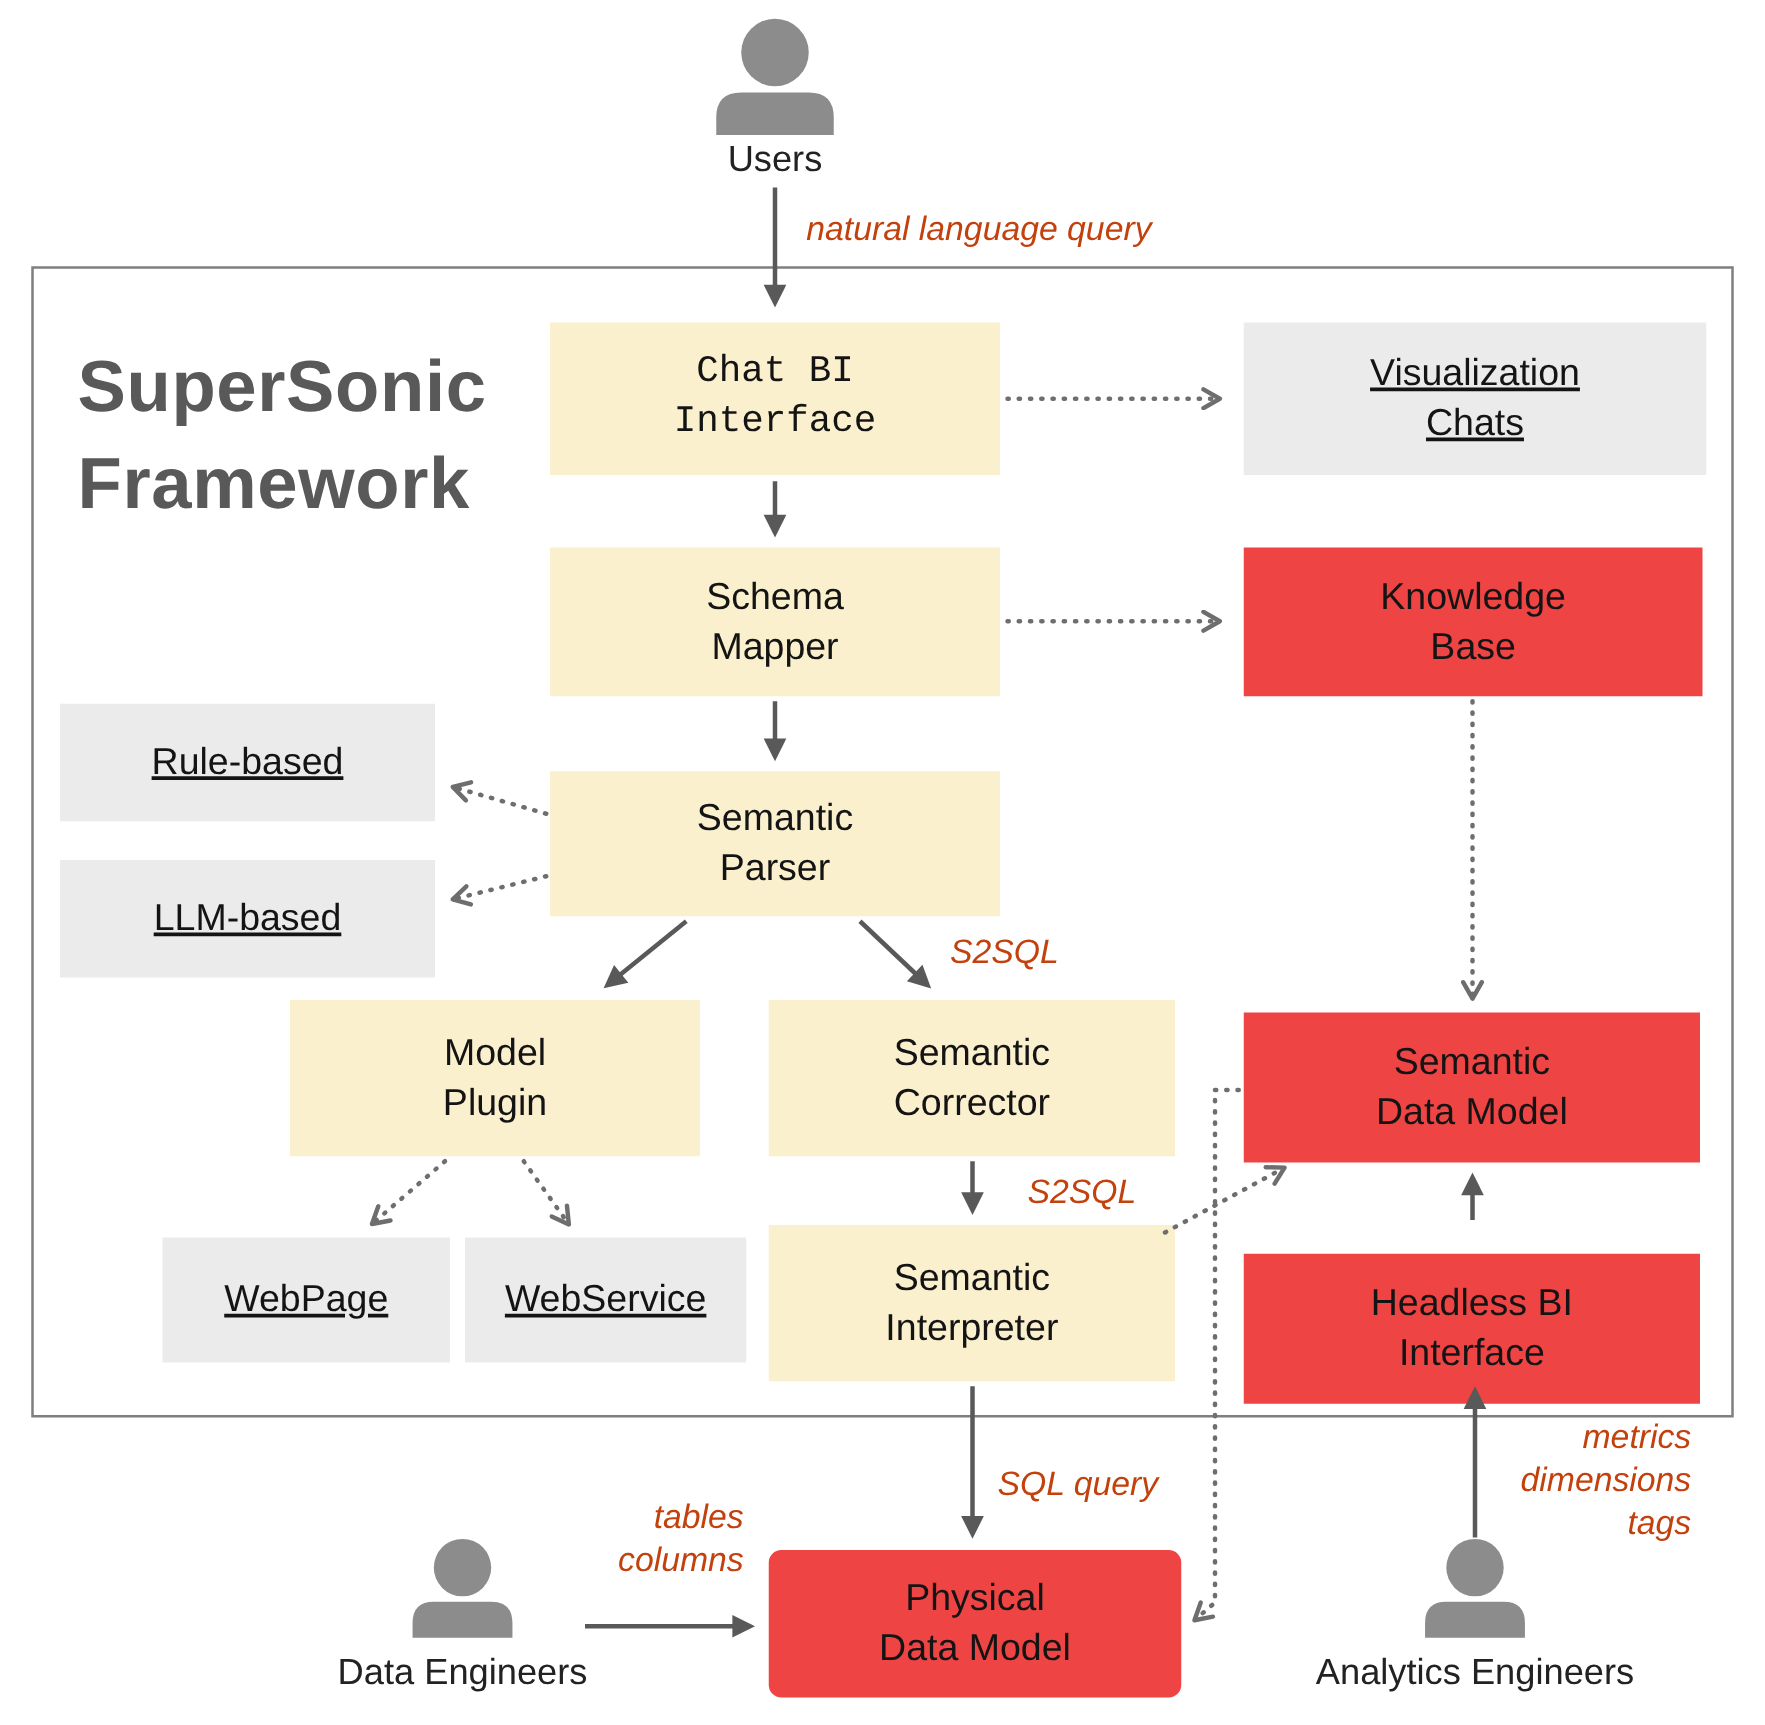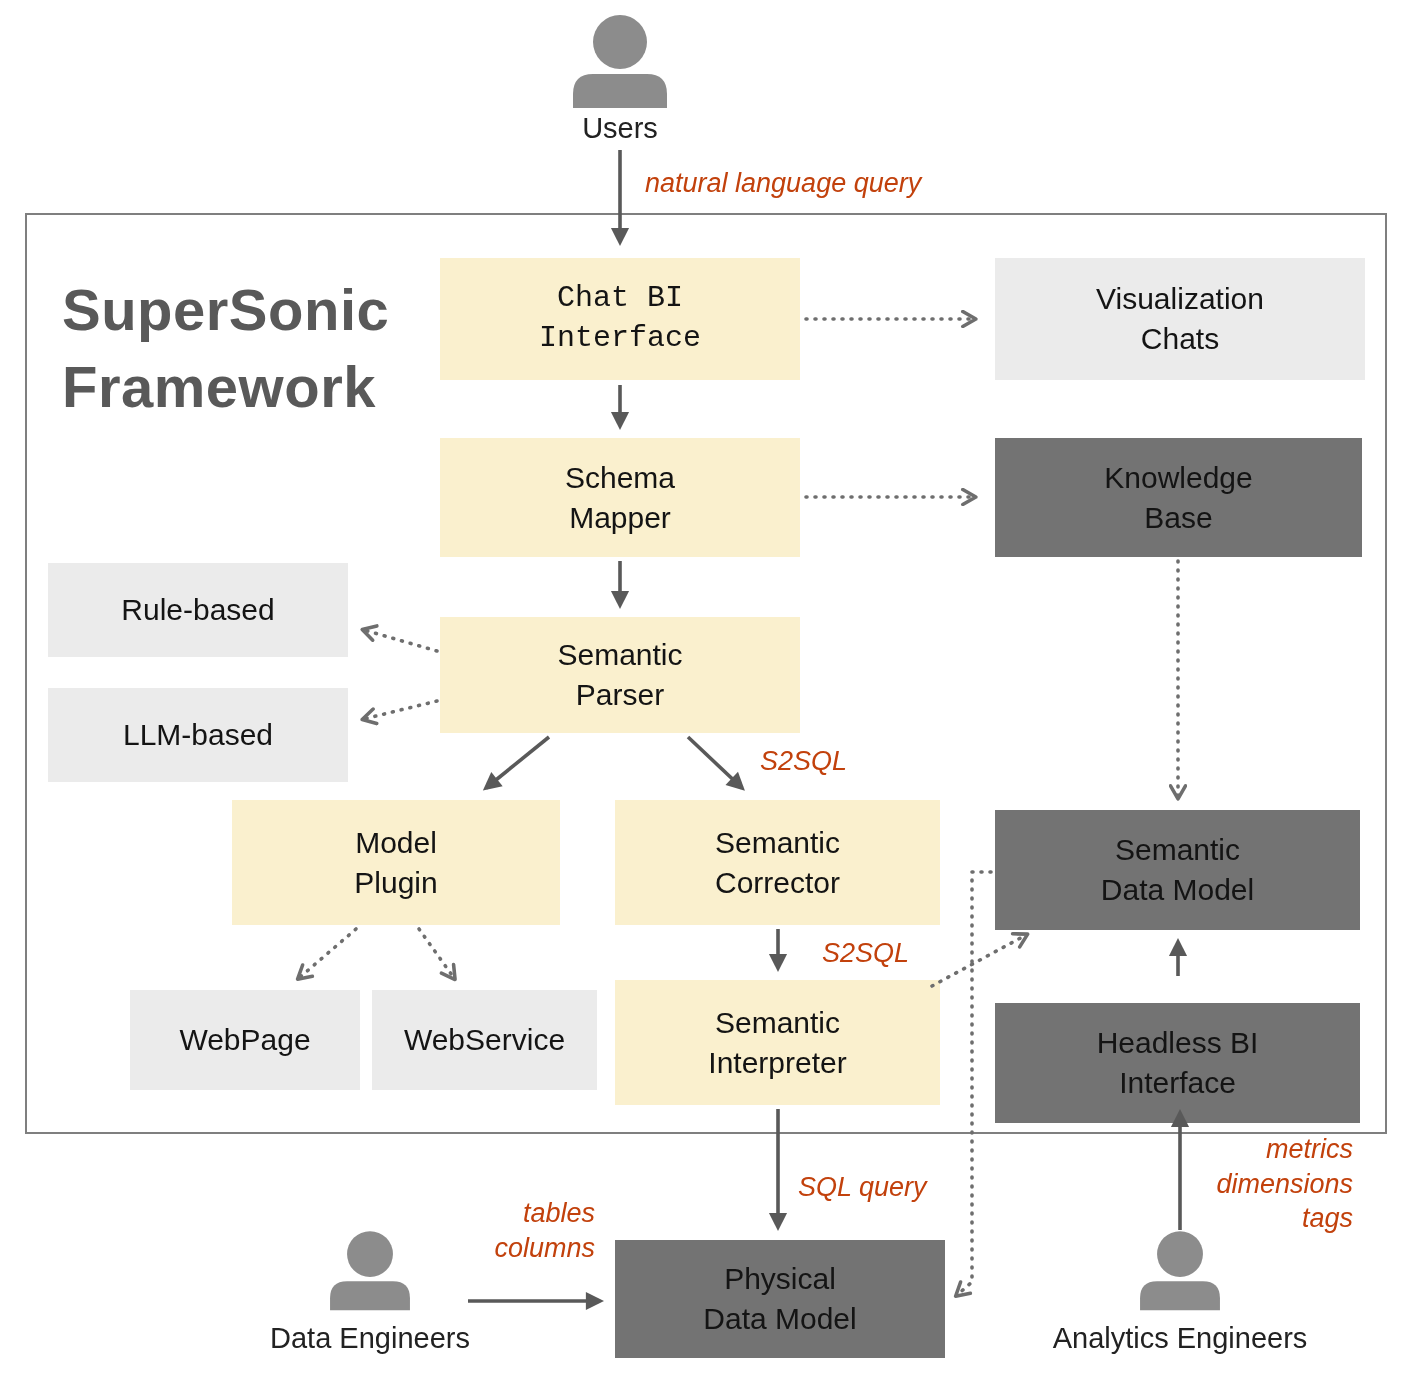--- a/index.html
+++ b/index.html
@@ -35,22 +35,22 @@
     display: grid;
     place-items: center;
     text-align: center;
     white-space: pre-line;
     font-size: 30px;
     line-height: 1.32;
     color: #141414;
     z-index: 2;
   }
   .node.process  { background: #FAF0CE; }
-  .node.external { background: #EBEBEB; }
-  .node.datam    { background: #737373; }
+  .node.external { background: #EBEBEB; text-decoration: underline; }
+  .node.datam    { background: #ef4444; }
   .overlay {
     position: absolute;
     left: 0; top: 0;
     z-index: 3;
     pointer-events: none;
   }
   .edge-label {
     position: absolute;
     font-style: italic;
     font-size: 27px;
@@ -95,21 +95,21 @@
   <div class="node process" style="left:615px;top:800px;width:325px;height:125px;">Semantic
 Corrector</div>
   <div class="node external" style="left:130px;top:990px;width:230px;height:100px;">WebPage</div>
   <div class="node external" style="left:372px;top:990px;width:225px;height:100px;">WebService</div>
   <div class="node process" style="left:615px;top:980px;width:325px;height:125px;">Semantic
 Interpreter</div>
   <div class="node datam" style="left:995px;top:810px;width:365px;height:120px;">Semantic
 Data Model</div>
   <div class="node datam" style="left:995px;top:980px;width:365px;height:120px;margin-top:23px;">Headless BI
 Interface</div>
-  <div class="node datam" style="left:615px;top:1240px;width:330px;height:118px;">Physical
+  <div class="node datam" style="left:615px;top:1240px;width:330px;height:118px;border-radius:10px;">Physical
 Data Model</div>
 
   <svg class="overlay" width="1412" height="1380" viewBox="0 0 1412 1380">
     <defs>
       <marker id="mSolid" viewBox="0 0 10 10" refX="7.5" refY="5" markerWidth="5.6" markerHeight="5.6" orient="auto">
         <path d="M0.5 0.5 L9.5 5 L0.5 9.5 Z" fill="#595959"></path>
       </marker>
       <marker id="mOpen" viewBox="0 0 10 10" refX="7.5" refY="5" markerWidth="5.2" markerHeight="5.2" orient="auto">
         <path d="M1.5 1 L8.5 5 L1.5 9" fill="none" stroke="#6E6E6E" stroke-width="1.9" stroke-linecap="round" stroke-linejoin="round"></path>
       </marker>

